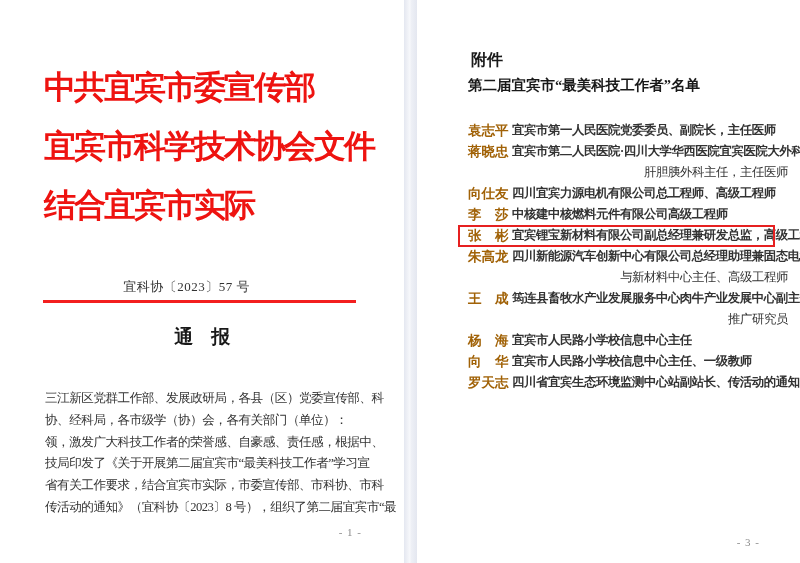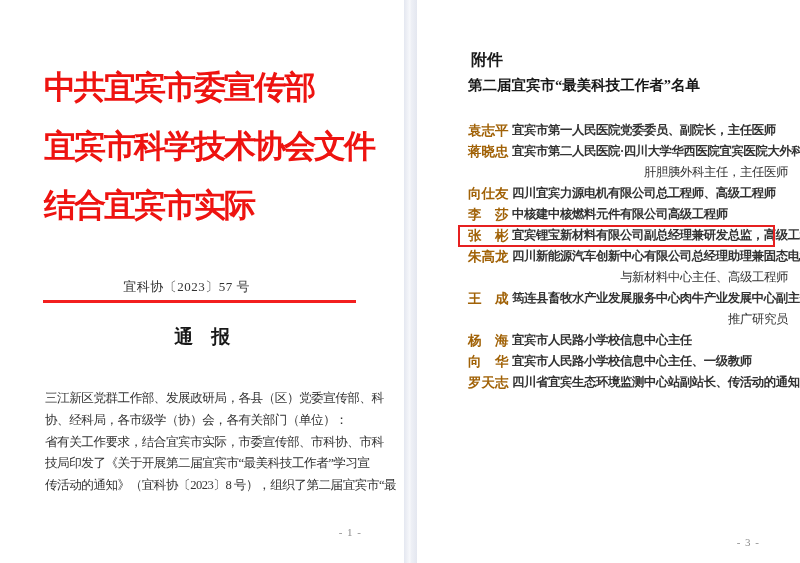--- a/index.html
+++ b/index.html
@@ -86,22 +86,23 @@
 
     <div class="red-rule"></div>
 
     <div class="doc-title">
       <div>通　报</div>
     </div>
 
     <div class="body-block">
       <div class="bline">三江新区党群工作部、发展政研局，各县（区）党委宣传部、科</div>
       <div class="bline">协、经科局，各市级学（协）会，各有关部门（单位）：</div>
+      <div class="bline">领，激发广大科技工作者的荣誉感、自豪感、责任感，根据中、</div>
+      <div class="bline">技局印发了《关于开展第二届宜宾市“最美科技工作者”学习宣</div>
       <div class="bline">省有关工作要求，结合宜宾市实际，市委宣传部、市科协、市科</div>
-      <div class="bline">技局印发了《关于开展第二届宜宾市“最美科技工作者”学习宣</div>
       <div class="bline">传活动的通知》（宜科协〔2023〕8 号），组织了第二届宜宾市“最</div>
     </div>
 
     <div class="pagenum pagenum-left">- 1 -</div>
   </div>
 
   <div class="page-gap"></div>
 
   <div class="page page-right">
     <div class="attach-label">附件</div>

